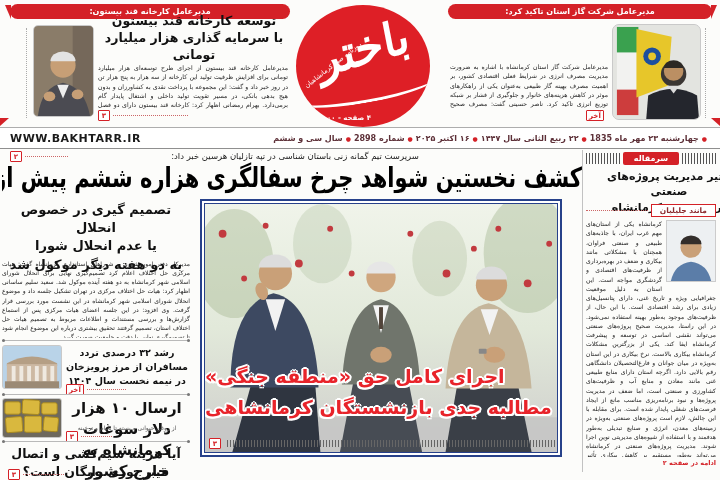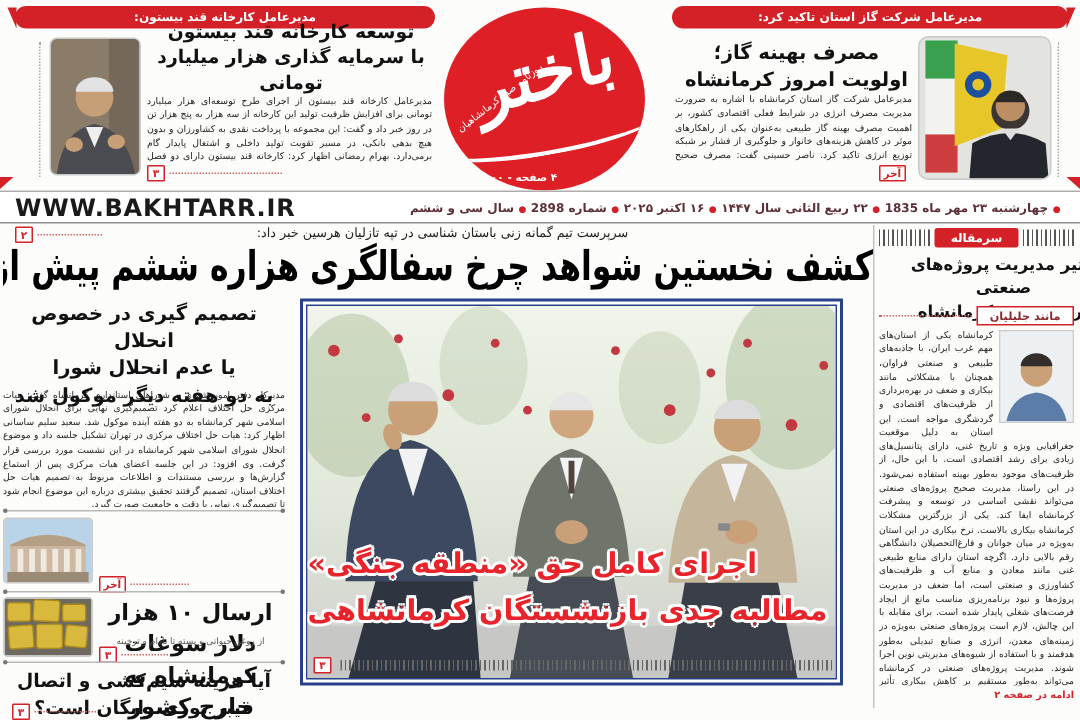--- a/index.html
+++ b/index.html
@@ -43,21 +43,21 @@
   .vdots{position:absolute;width:0;border-left:1px dotted #aaa;}
   .corner{position:absolute;width:0;height:0;top:118px;}
   .corner.cl{left:0;border-top:8px solid var(--red);border-right:9px solid transparent;}
   .corner.cr{right:0;border-top:8px solid var(--red);border-left:9px solid transparent;}
   
   .date-strip{position:absolute;top:127px;left:0;width:720px;height:22px;border-top:1px solid #adadad;
     border-bottom:1px solid #8f8f8f;display:flex;align-items:center;padding:0 10px;background:#fff;}
   .dateline{font-size:8px;color:#5d3038;font-weight:bold;}
   .dl-b{color:var(--red);margin:0 3px;font-size:6px;}
   .spacer{flex:1;}
-  .website{direction:ltr;font-size:16px;font-weight:bold;color:#1a1a1a;letter-spacing:.5px;}
+  .website{direction:ltr;font-size:11px;font-weight:bold;color:#1a1a1a;letter-spacing:.5px;}
   
   .lead-kicker{position:absolute;top:151px;left:60px;width:470px;text-align:center;font-size:8.5px;color:#222;}
   .lead-headline{position:absolute;top:162px;left:2px;width:580px;text-align:center;font-size:21px;font-weight:bold;
     color:#000;white-space:nowrap;transform:scaleY(1.3);transform-origin:top;letter-spacing:-.3px;overflow:hidden;}
   
   .ed-header{position:absolute;top:152px;left:586px;width:130px;height:13px;display:flex;align-items:center;gap:3px;}
   .bars{flex:1;height:11px;background:repeating-linear-gradient(90deg,#555 0 1px,transparent 1px 3px);}
   .ed-label{width:56px;height:13px;background:var(--red);color:#fff;font-size:8px;font-weight:bold;
     display:flex;align-items:center;justify-content:center;border-radius:2px;}
   .ed-title{position:absolute;top:169px;left:604px;width:130px;font-size:11px;font-weight:bold;text-align:center;
@@ -99,22 +99,20 @@
       <path d="M24,4 L60,12 L56,62 L24,74 Z" fill="#e7c62a"></path>
       <circle cx="40" cy="32" r="9" fill="#1d4f9e"></circle>
         <circle cx="40" cy="32" r="4" fill="#e7c62a"></circle>
       <path d="M34,96 L36,72 Q62,58 86,72 L88,96 Z" fill="#24262d"></path>
       <circle cx="62" cy="50" r="13" fill="#3b3633"></circle>
       <circle cx="62" cy="47" r="10" fill="#bb8f63"></circle>
       <path d="M52,44 a10,8 0 0 1 20,0 z" fill="#2c2824"></path>
       <path d="M56,62 L68,62 L62,70 Z" fill="#dddddd"></path>
     </svg>
   </div>
-  <div class="hl pre" style="left:455px;top:27px;width:152px;font-size:13px;">مصرف بهینه گاز؛
-اولویت امروز کرمانشاه</div>
   <div class="bodytx" style="left:450px;top:62px;width:158px;height:47px;">مدیرعامل شرکت گاز استان کرمانشاه با اشاره به ضرورت مدیریت مصرف انرژی در شرایط فعلی اقتصادی کشور، بر اهمیت مصرف بهینه گاز طبیعی به‌عنوان یکی از راهکارهای موثر در کاهش هزینه‌های خانوار و جلوگیری از فشار بر شبکه توزیع انرژی تاکید کرد. ناصر حسینی گفت: مصرف صحیح انرژی نه‌تنها موجب صرفه‌جویی در هزینه‌های خانوار می‌شود بلکه از اتلاف منابع و بروز اختلالات احتمالی در شبکه گاز نیز جلوگیری می‌کند. وی افزود: تحقق پایداری در خدمات‌رسانی گاز، نیازمند همراهی و مشارکت جدی شهروندان در رعایت الگوهای صحیح مصرف است.</div>
   <span class="tag" style="position:absolute;left:586px;top:110px;">آخر</span>
 
   <div class="masthead">
     <div class="m-title">باختر</div>
     <div class="m-sub">روزنامه صبح کرمانشاهیان</div>
     <div class="m-swoosh"></div>
     <div class="m-price">۴ صفحه - ۷۰۰۰ تومان</div>
   </div>
 
@@ -262,20 +260,21 @@
         <rect x="9" y="21" width="4" height="16"></rect>
           <rect x="17" y="21" width="4" height="16"></rect>
         <rect x="25" y="21" width="4" height="16"></rect>
           <rect x="33" y="21" width="4" height="16"></rect>
         <rect x="41" y="21" width="4" height="16"></rect>
           <rect x="49" y="21" width="4" height="16"></rect>
       </g>
       <rect x="2" y="37" width="56" height="7" fill="#9b8a75"></rect>
     </svg>
   </div>
+  <div class="hl" style="left:66px;top:346px;width:122px;font-size:9.5px;line-height:1.45;">رشد ۳۲ درصدی تردد مسافران از مرز پرویزخان در نیمه نخست سال ۱۴۰۴</div>
   <div class="tagrow" style="left:66px;top:384px;width:60px;">
     <span class="tag">آخر</span>
     <span class="leader"></span>
   </div>
 
   <div class="hrule" style="left:2px;top:394px;width:188px;"></div>
 
   <div class="ph" style="left:2px;top:398px;width:60px;height:40px;border-radius:3px;">
     <svg viewBox="0 0 60 40" preserveAspectRatio="none">
       <rect width="60" height="40" fill="#6e695e"></rect>

